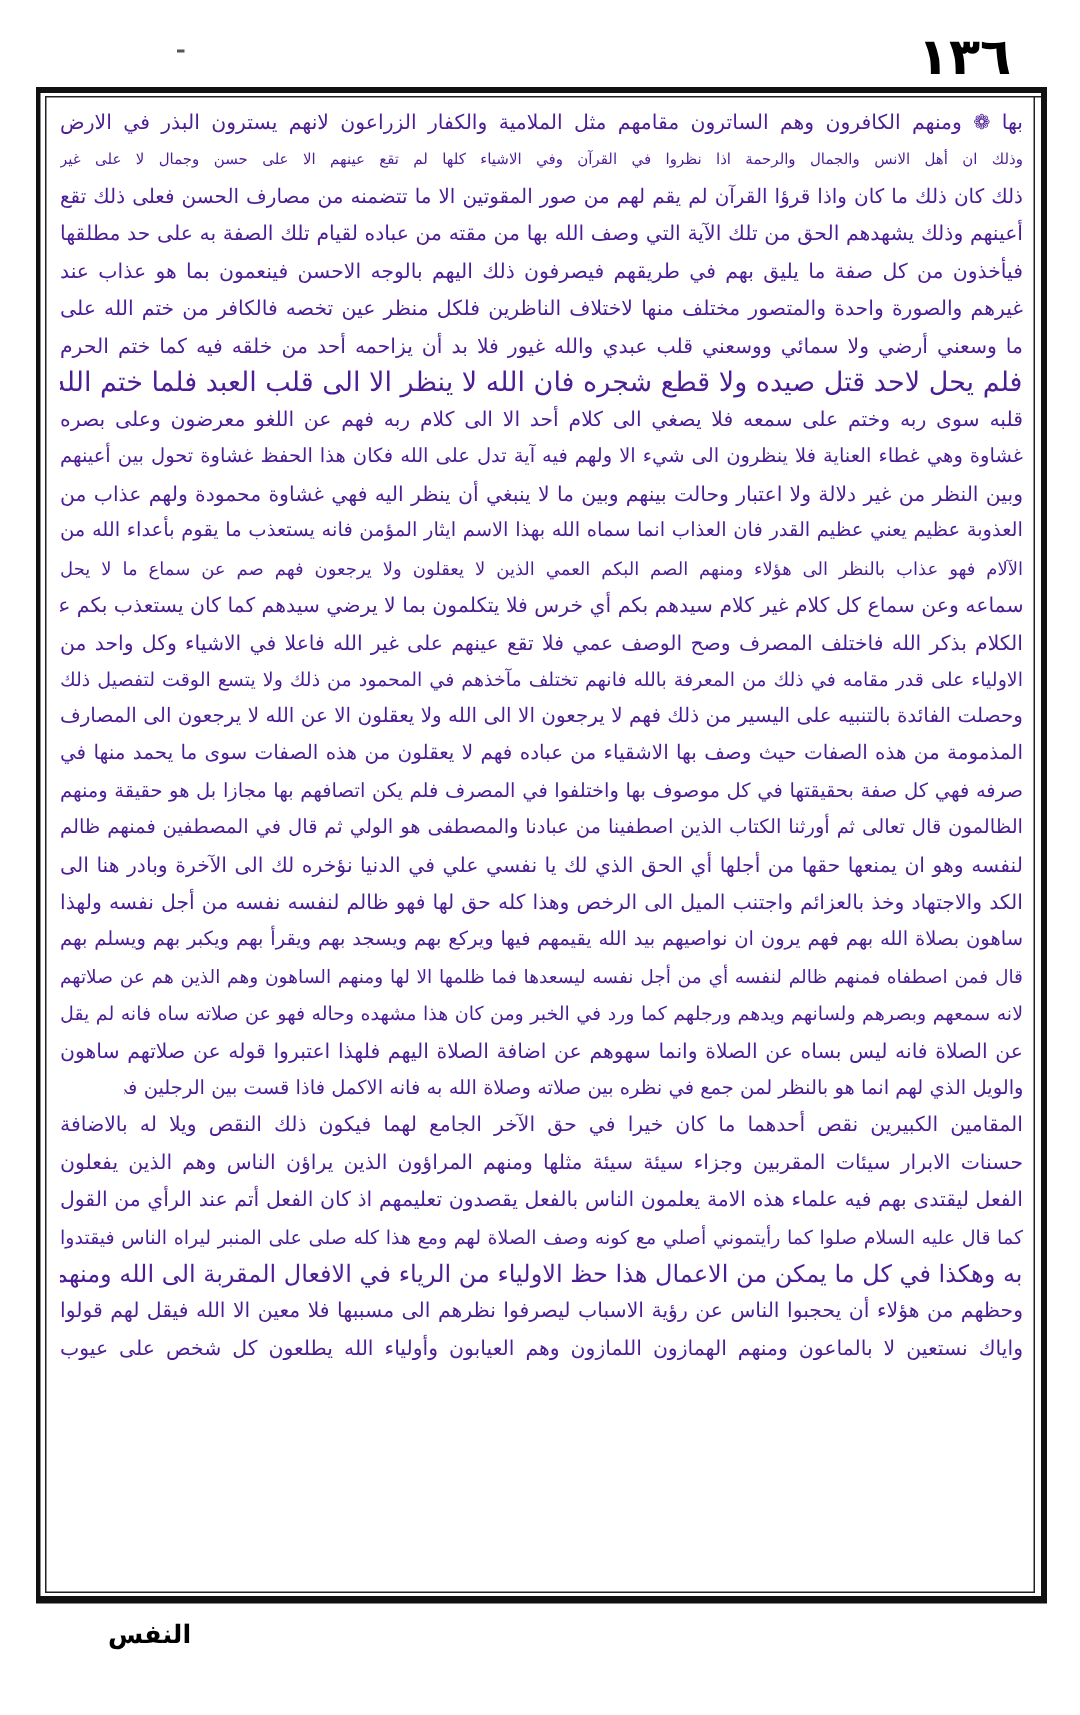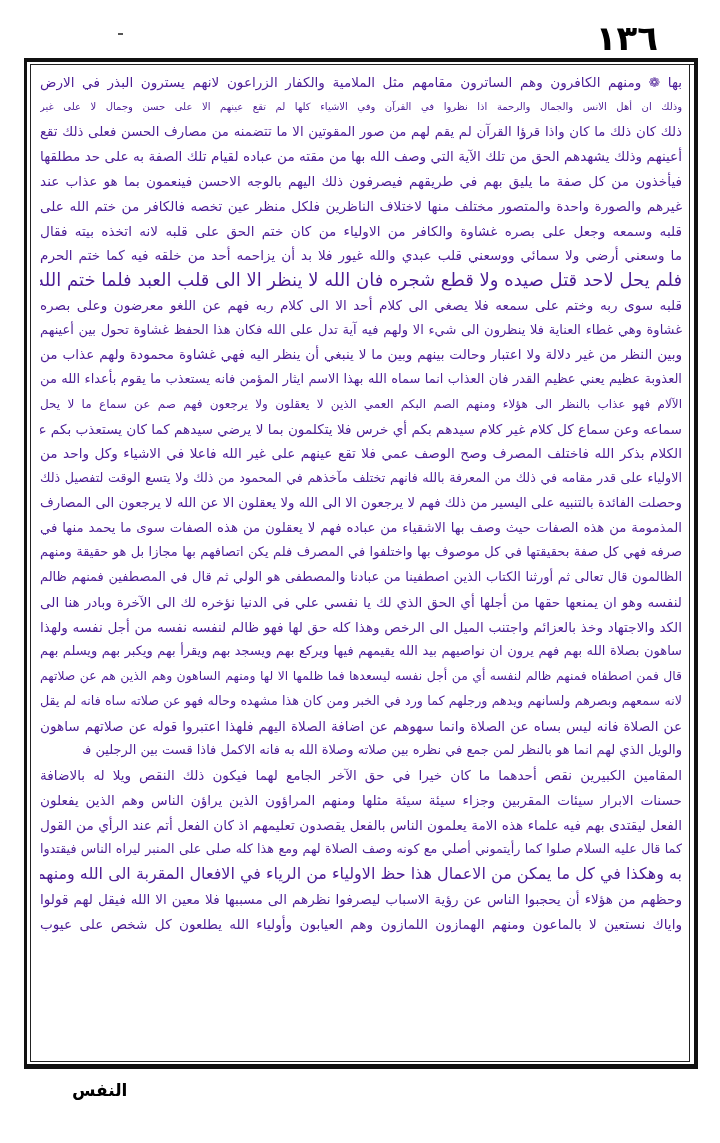--- a/index.html
+++ b/index.html
@@ -1,17 +1,17 @@
 <!DOCTYPE html>
 <html><head>
   <meta charset="utf-8">
   <style>
     html, body { margin: 0; padding: 0; background: #ffffff; }
     body { width: 720px; height: 1143px; position: relative; overflow: hidden; font-family: "DejaVu Sans", sans-serif; color: #111; }
-    .page-number { position: absolute; top: 18px; left: 592px; width: 70px; text-align: center; font-size: 34px; font-weight: bold; line-height: 40px; color: #000; letter-spacing: -1px; }
+    .page-number { position: absolute; top: 18px; left: 608px; width: 70px; text-align: center; font-size: 34px; font-weight: bold; line-height: 40px; color: #000; letter-spacing: -1px; }
     .stray-mark { position: absolute; top: 33px; left: 118px; width: 5px; height: 2px; background: #555; }
     .frame-top-thick { position: absolute; top: 58px; left: 24px; width: 674px; height: 4px; background: #111; }
     .frame-top-thin { position: absolute; top: 64px; left: 30px; width: 664px; height: 1px; background: #222; }
     .frame-bottom-thin { position: absolute; top: 1061px; left: 30px; width: 660px; height: 1px; background: #222; }
     .frame-bottom-thick { position: absolute; top: 1064px; left: 24px; width: 674px; height: 5px; background: #111; }
     .frame-left-outer { position: absolute; top: 58px; left: 24px; width: 3px; height: 1010px; background: #111; }
     .frame-left-inner { position: absolute; top: 64px; left: 30px; width: 1px; height: 998px; background: #222; }
     .frame-right-outer { position: absolute; top: 58px; left: 694px; width: 4px; height: 1010px; background: #111; }
     .frame-right-inner { position: absolute; top: 64px; left: 689px; width: 1px; height: 998px; background: #222; }
     .text-block { position: absolute; top: 70px; left: 40px; width: 642px; direction: rtl; }
@@ -35,21 +35,20 @@
   <div class="frame-bottom-thick"></div>
 </div>
 
 <div class="text-block" id="text-block">
     <div class="text-line">بها ❁ ومنهم الكافرون وهم الساترون مقامهم مثل الملامية والكفار الزراعون لانهم يسترون البذر في الارض</div>
     <div class="text-line" style="font-size: 10px;">وذلك ان أهل الانس والجمال والرحمة اذا نظروا في القرآن وفي الاشياء كلها لم تقع عينهم الا على حسن وجمال لا على غير</div>
     <div class="text-line" style="font-size: 13.3px;">ذلك كان ذلك ما كان واذا قرؤا القرآن لم يقم لهم من صور المقوتين الا ما تتضمنه من مصارف الحسن فعلى ذلك تقع</div>
     <div class="text-line">أعينهم وذلك يشهدهم الحق من تلك الآية التي وصف الله بها من مقته من عباده لقيام تلك الصفة به على حد مطلقها</div>
     <div class="text-line">فيأخذون من كل صفة ما يليق بهم في طريقهم فيصرفون ذلك اليهم بالوجه الاحسن فينعمون بما هو عذاب عند</div>
     <div class="text-line">غيرهم والصورة واحدة والمتصور مختلف منها لاختلاف الناظرين فلكل منظر عين تخصه فالكافر من ختم الله على</div>
-    <div class="text-line">قلبه وسمعه وجعل على بصره غشاوة والكافر من الاولياء من كان ختم الحق على قلبه لانه اتخذه بيته فقال</div>
     <div class="text-line">ما وسعني أرضي ولا سمائي ووسعني قلب عبدي والله غيور فلا بد أن يزاحمه أحد من خلقه فيه كما ختم الحرم</div>
     <div class="text-line" style="font-size: 18px;">فلم يحل لاحد قتل صيده ولا قطع شجره فان الله لا ينظر الا الى قلب العبد فلما ختم الله على قلب هذا العبد لم يدخل في</div>
     <div class="text-line">قلبه سوى ربه وختم على سمعه فلا يصغي الى كلام أحد الا الى كلام ربه فهم عن اللغو معرضون وعلى بصره</div>
     <div class="text-line" style="font-size: 13px;">غشاوة وهي غطاء العناية فلا ينظرون الى شيء الا ولهم فيه آية تدل على الله فكان هذا الحفظ غشاوة تحول بين أعينهم</div>
     <div class="text-line">وبين النظر من غير دلالة ولا اعتبار وحالت بينهم وبين ما لا ينبغي أن ينظر اليه فهي غشاوة محمودة ولهم عذاب من</div>
     <div class="text-line" style="font-size: 13px;">العذوبة عظيم يعني عظيم القدر فان العذاب انما سماه الله بهذا الاسم ايثار المؤمن فانه يستعذب ما يقوم بأعداء الله من</div>
     <div class="text-line" style="font-size: 12px;">الآلام فهو عذاب بالنظر الى هؤلاء ومنهم الصم البكم العمي الذين لا يعقلون ولا يرجعون فهم صم عن سماع ما لا يحل</div>
     <div class="text-line">سماعه وعن سماع كل كلام غير كلام سيدهم بكم أي خرس فلا يتكلمون بما لا يرضي سيدهم كما كان يستعذب بكم عن</div>
     <div class="text-line">الكلام بذكر الله فاختلف المصرف وصح الوصف عمي فلا تقع عينهم على غير الله فاعلا في الاشياء وكل واحد من</div>
     <div class="text-line" style="font-size: 12.7px;">الاولياء على قدر مقامه في ذلك من المعرفة بالله فانهم تختلف مآخذهم في المحمود من ذلك ولا يتسع الوقت لتفصيل ذلك</div>

